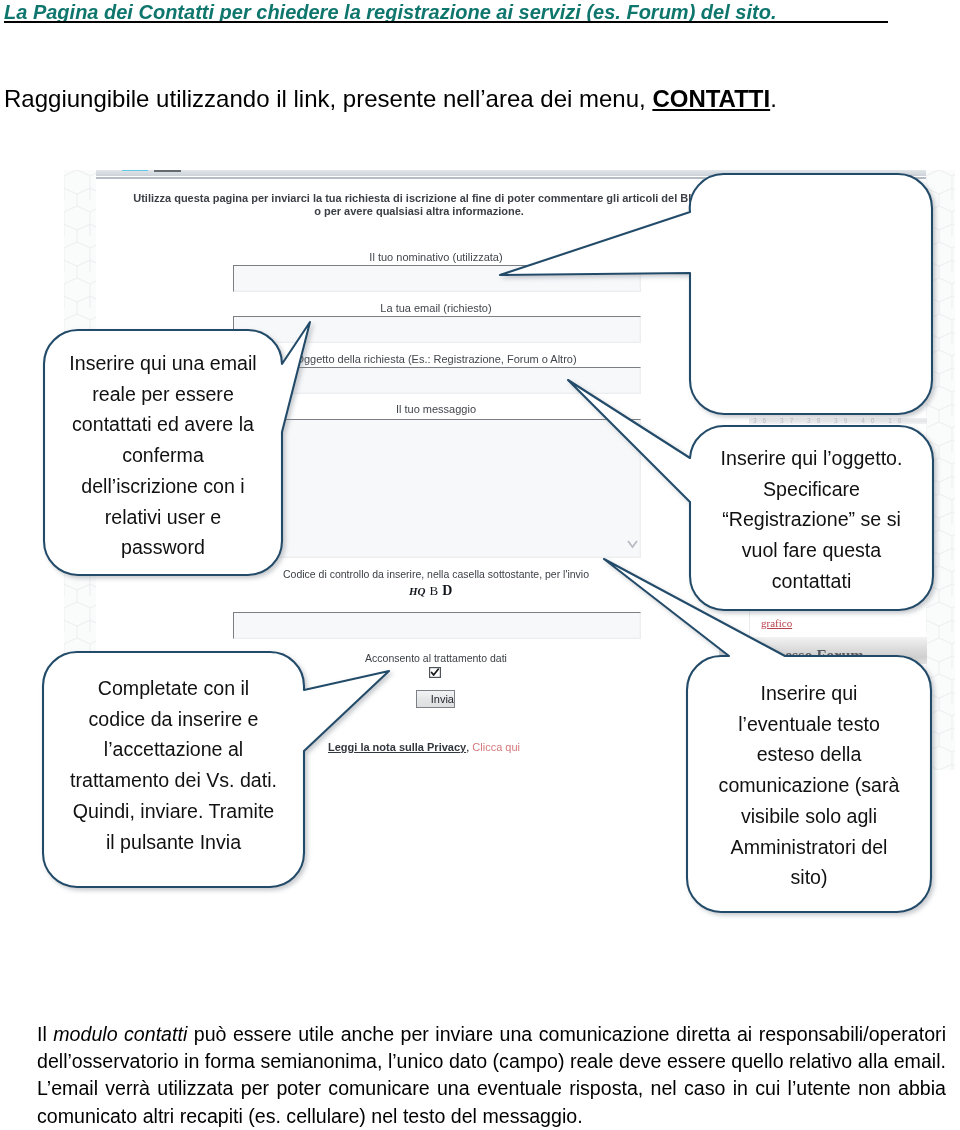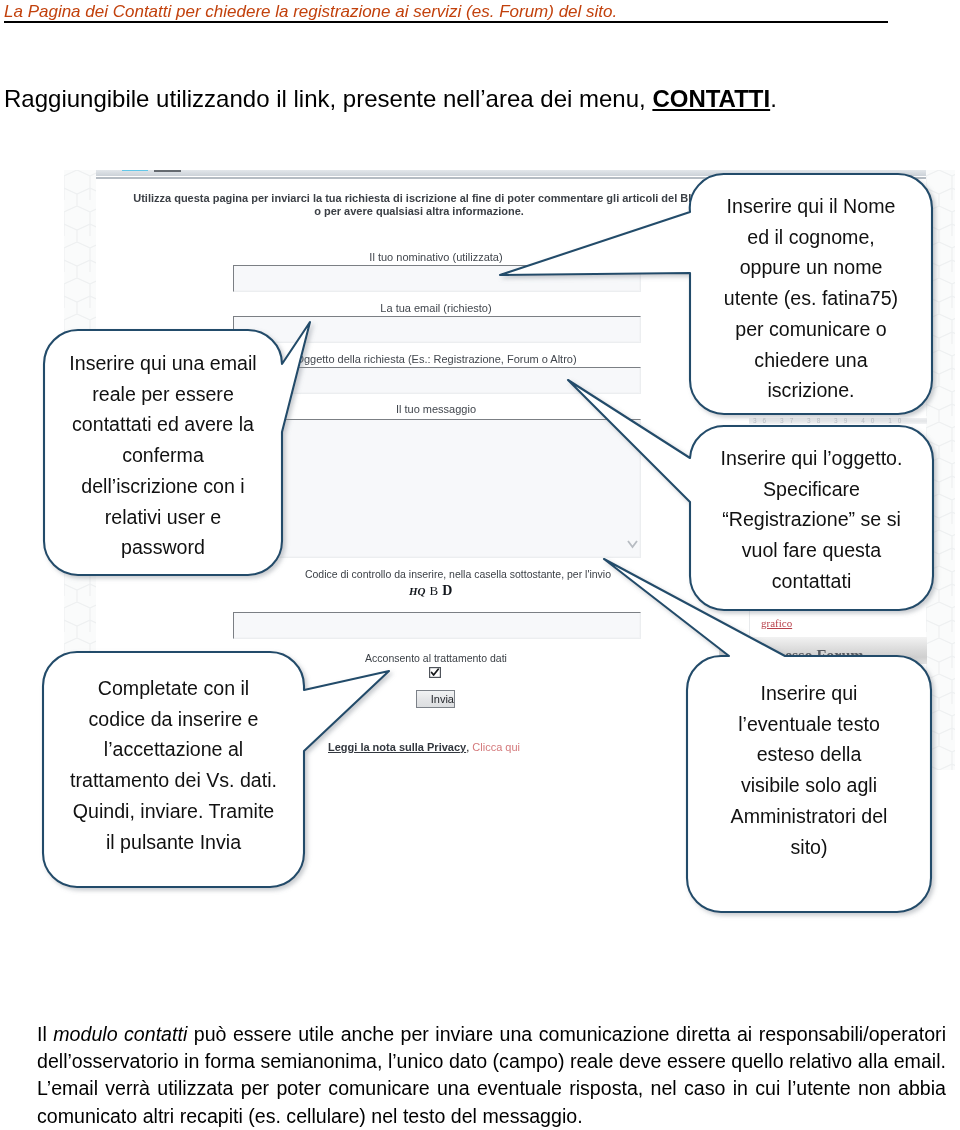--- a/index.html
+++ b/index.html
@@ -1,20 +1,20 @@
 <!DOCTYPE html>
 <html><head>
 <meta charset="utf-8">
 <style>
   html,body{margin:0;padding:0;}
   body{width:960px;height:1130px;background:#ffffff;font-family:"Liberation Sans",sans-serif;}
   .page{position:relative;width:960px;height:1130px;overflow:hidden;background:#fff;}
 
   
-  .doc-title{position:absolute;left:4px;top:-1px;width:956px;font-size:17px;font-weight:normal;font-style:italic;color:#c2410c;line-height:26px;}
+  .doc-title{position:absolute;left:4px;top:-1px;width:956px;font-size:20px;font-weight:bold;font-style:italic;color:#0f766e;line-height:26px;}
   .title-ul{position:absolute;left:4px;top:21px;width:884px;height:1.6px;background:#000;}
   .sub-line{position:absolute;left:4px;top:88px;font-size:24px;color:#000;line-height:22px;}
   .sub-line .bu{font-weight:bold;text-decoration:underline;}
 
   .bottom-par{position:absolute;left:37px;top:1021px;width:909px;font-size:19.6px;line-height:27.2px;color:#000;text-align:justify;}
   .bottom-par .it{font-style:italic;}
 
   
   .shot{position:absolute;left:64px;top:170px;width:891px;height:600px;overflow:hidden;}
   .shot-bg{position:absolute;inset:0;background:#fbfbfc;}
@@ -105,21 +105,21 @@
 
     <div class="flabel" style="left:227px;top:233px;width:290px;">Il tuo messaggio</div>
     <div class="fbox big" style="left:169px;top:249px;width:406px;height:137px;">
       <div style="position:absolute;left:393px;top:115px;width:11px;height:9px;">
         <svg width="11" height="9" viewBox="0 0 11 9">
             <path d="M1 1 L5.5 7 L10 1" fill="none" stroke="#b7bcc2" stroke-width="1.8"></path>
           </svg>
       </div>
     </div>
 
-    <div class="capt-label" style="left:197px;top:398px;width:350px;text-align:right;">Codice di controllo da inserire, nella casella sottostante, per l'invio</div>
+    <div class="capt-label" style="left:197px;top:398px;width:350px;">Codice di controllo da inserire, nella casella sottostante, per l'invio</div>
     <div class="captcha" style="left:345px;top:411px;width:240px;text-align:left;"><span class="c1">HQ</span><span class="c2" style="padding-left:4px;">B</span><span class="c3" style="padding-left:4px;">D</span></div>
 
     <div class="fbox" style="left:169px;top:442px;width:406px;height:25px;"></div>
 
     <div class="capt-label" style="left:227px;top:482px;width:290px;">Acconsento al trattamento dati</div>
     <div class="chk" style="left:365px;top:494px;">
       <svg width="12" height="11" viewBox="0 0 12 11">
           <rect x="0.6" y="0.6" width="10.8" height="9.8" fill="#ffffff" stroke="#4f545b" stroke-width="1.2"></rect>
           <path d="M2.6 5.5 L4.6 8.1 L9.2 2.2" fill="none" stroke="#16181b" stroke-width="1.7" stroke-linecap="round" stroke-linejoin="round"></path>
         </svg>
@@ -143,49 +143,41 @@
     </defs>
     <g filter="url(#bubshadow)">
       <path fill="#ffffff" stroke="#234c6a" stroke-width="2.1" stroke-linejoin="round" d="M724 174 H898 A34 34 0 0 1 932 208 V380 A34 34 0 0 1 898 414 H724 A34 34 0 0 1 690 380 V273 L500 275 L690 212 A34 34 0 0 1 724 174 Z"></path>
       <path fill="#ffffff" stroke="#234c6a" stroke-width="2.1" stroke-linejoin="round" d="M78 330 H248 A34 34 0 0 1 282 364 L310 322 L282 432 V541 A34 34 0 0 1 248 575 H78 A34 34 0 0 1 44 541 V364 A34 34 0 0 1 78 330 Z"></path>
       <path fill="#ffffff" stroke="#234c6a" stroke-width="2.1" stroke-linejoin="round" d="M724 426 H899 A34 34 0 0 1 933 460 V576 A34 34 0 0 1 899 610 H724 A34 34 0 0 1 690 576 V502 L568 380 L690 458 A34 34 0 0 1 724 426 Z"></path>
       <path fill="#ffffff" stroke="#234c6a" stroke-width="2.1" stroke-linejoin="round" d="M785 656 H897 A34 34 0 0 1 931 690 V878 A34 34 0 0 1 897 912 H721 A34 34 0 0 1 687 878 V690 A34 34 0 0 1 721 656 H729 L604 559 Z"></path>
       <path fill="#ffffff" stroke="#234c6a" stroke-width="2.1" stroke-linejoin="round" d="M77 652 H270 A34 34 0 0 1 304 686 V690 L389 671 L304 751 V853 A34 34 0 0 1 270 887 H77 A34 34 0 0 1 43 853 V686 A34 34 0 0 1 77 652 Z"></path>
     </g>
   </svg>
 
-  <div class="cotext" style="left:690px;top:191px;width:242px;">
-      <div>Inserire qui il Nome</div>
-      <div>ed il cognome,</div>
-      <div>oppure un nome</div>
-      <div>utente (es. fatina75)</div>
-      <div>per comunicare o</div>
-      <div>chiedere una</div>
-      <div>iscrizione.</div>
-    </div>
   <div class="cotext" style="left:44px;top:348px;width:238px;">
       <div>Inserire qui una email</div>
       <div>reale per essere</div>
       <div>contattati ed avere la</div>
       <div>conferma</div>
       <div>dell’iscrizione con i</div>
       <div>relativi user e</div>
       <div>password</div>
     </div>
   <div class="cotext" style="left:690px;top:443px;width:243px;">
       <div>Inserire qui l’oggetto.</div>
       <div>Specificare</div>
       <div>“Registrazione” se si</div>
       <div>vuol fare questa</div>
       <div>contattati</div>
     </div>
   <div class="cotext" style="left:687px;top:678px;width:244px;">
       <div>Inserire qui</div>
       <div>l’eventuale testo</div>
       <div>esteso della</div>
+      <div>comunicazione (sarà</div>
       <div>visibile solo agli</div>
       <div>Amministratori del</div>
       <div>sito)</div>
     </div>
   <div class="cotext" style="left:43px;top:673px;width:261px;">
       <div>Completate con il</div>
       <div>codice da inserire e</div>
       <div>l’accettazione al</div>
       <div>trattamento dei Vs. dati.</div>
       <div>Quindi, inviare. Tramite</div>

